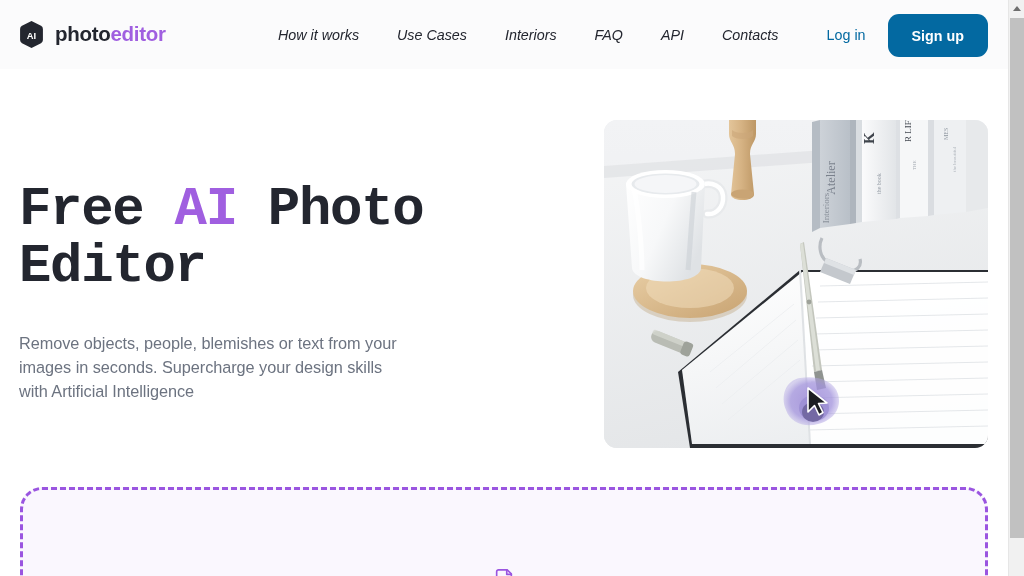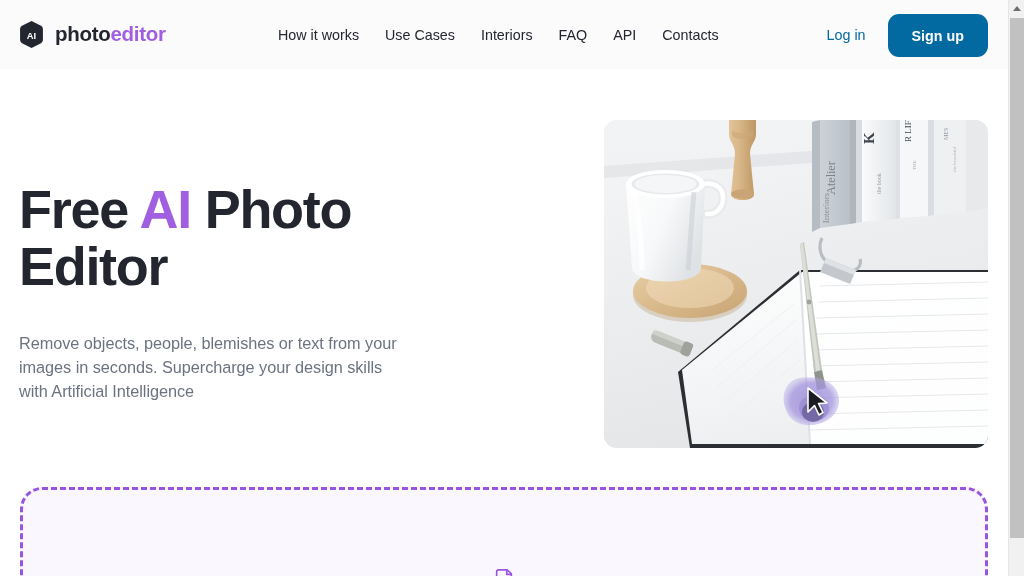--- a/index.html
+++ b/index.html
@@ -63,21 +63,22 @@
   }
   .brand-text .w1 { color: #23262f; }
   .brand-text .w2 { color: #a05fe0; }
 
   .nav {
     position: absolute;
     left: 278px;
     top: 26px;
     display: flex;
     align-items: flex-start;
-    gap: 0;
+    gap: 12px;
+    font-style: italic;
   }
   .nav-link {
     font-size: 14.3px;
     color: #23262f;
     text-decoration: none;
     white-space: nowrap;
     cursor: pointer;
     line-height: 18px;
   }
   .nav-link + .nav-link { margin-left: 26px; }
@@ -126,20 +127,21 @@
     top: 112px;
     width: 470px;
   }
 
   .hero-title {
     font-size: 54px;
     line-height: 57px;
     font-weight: 700;
     letter-spacing: -1.3px;
     color: #23262f;
+    font-family: Liberation Mono, monospace;
   }
   .hero-title .accent { color: #a05fe0; }
 
   .hero-sub {
     margin-top: 36px;
     font-size: 16.3px;
     line-height: 24px;
     color: #6c7380;
     max-width: 392px;
     letter-spacing: -0.05px;

